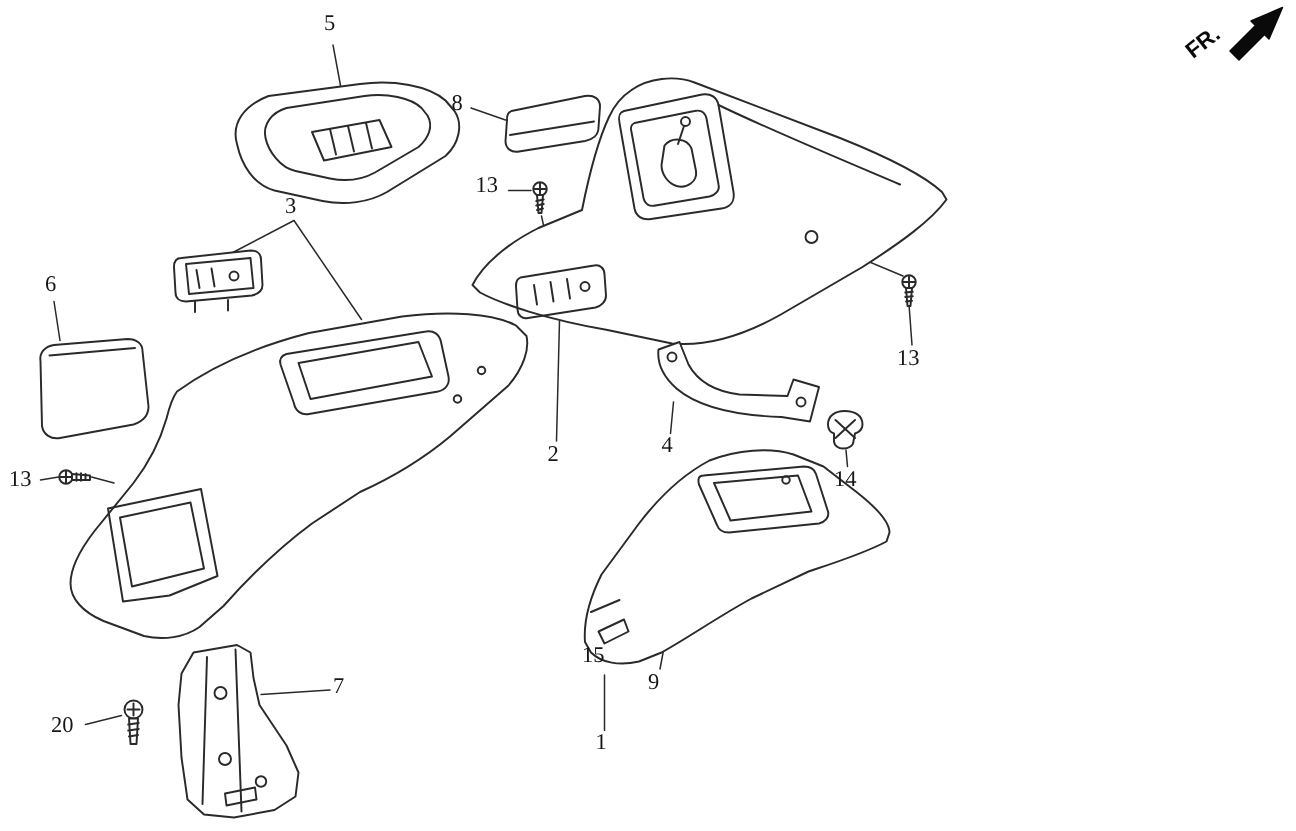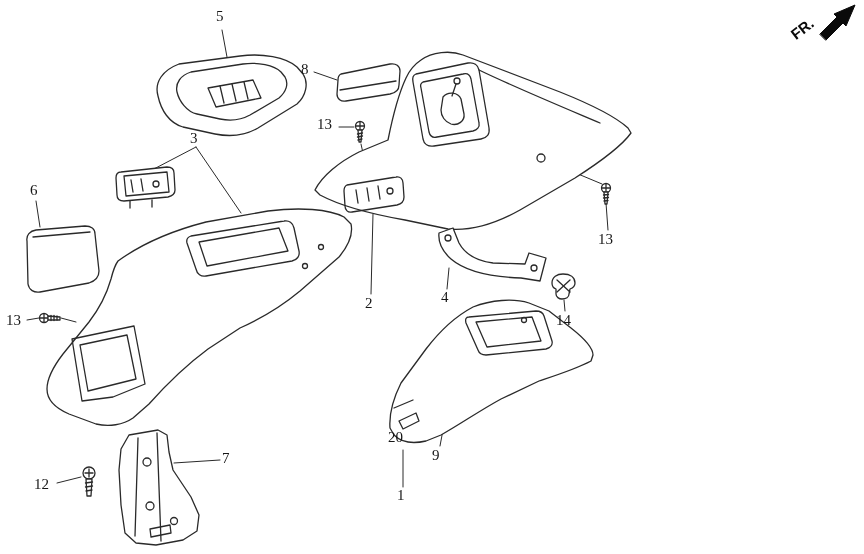--- a/index.html
+++ b/index.html
@@ -186,20 +186,20 @@
   <div class="callout" style="left:301px; top:62px;">8</div>
   <div class="callout" style="left:317px; top:117px;">13</div>
   <div class="callout" style="left:190px; top:131px;">3</div>
   <div class="callout" style="left:30px;  top:183px;">6</div>
   <div class="callout" style="left:598px; top:232px;">13</div>
   <div class="callout" style="left:365px; top:296px;">2</div>
   <div class="callout" style="left:441px; top:290px;">4</div>
   <div class="callout" style="left:556px; top:313px;">14</div>
   <div class="callout" style="left:6px;   top:313px;">13</div>
   <div class="callout" style="left:222px; top:451px;">7</div>
-  <div class="callout" style="left:388px; top:430px;">20</div>
+  <div class="callout" style="left:388px; top:430px;">15</div>
   <div class="callout" style="left:432px; top:448px;">9</div>
   <div class="callout" style="left:397px; top:488px;">1</div>
-  <div class="callout" style="left:34px;  top:477px;">12</div>
+  <div class="callout" style="left:34px;  top:477px;">20</div>
 
   <div class="fr-label">FR.</div>
 
 </div>
 
 </body></html>

